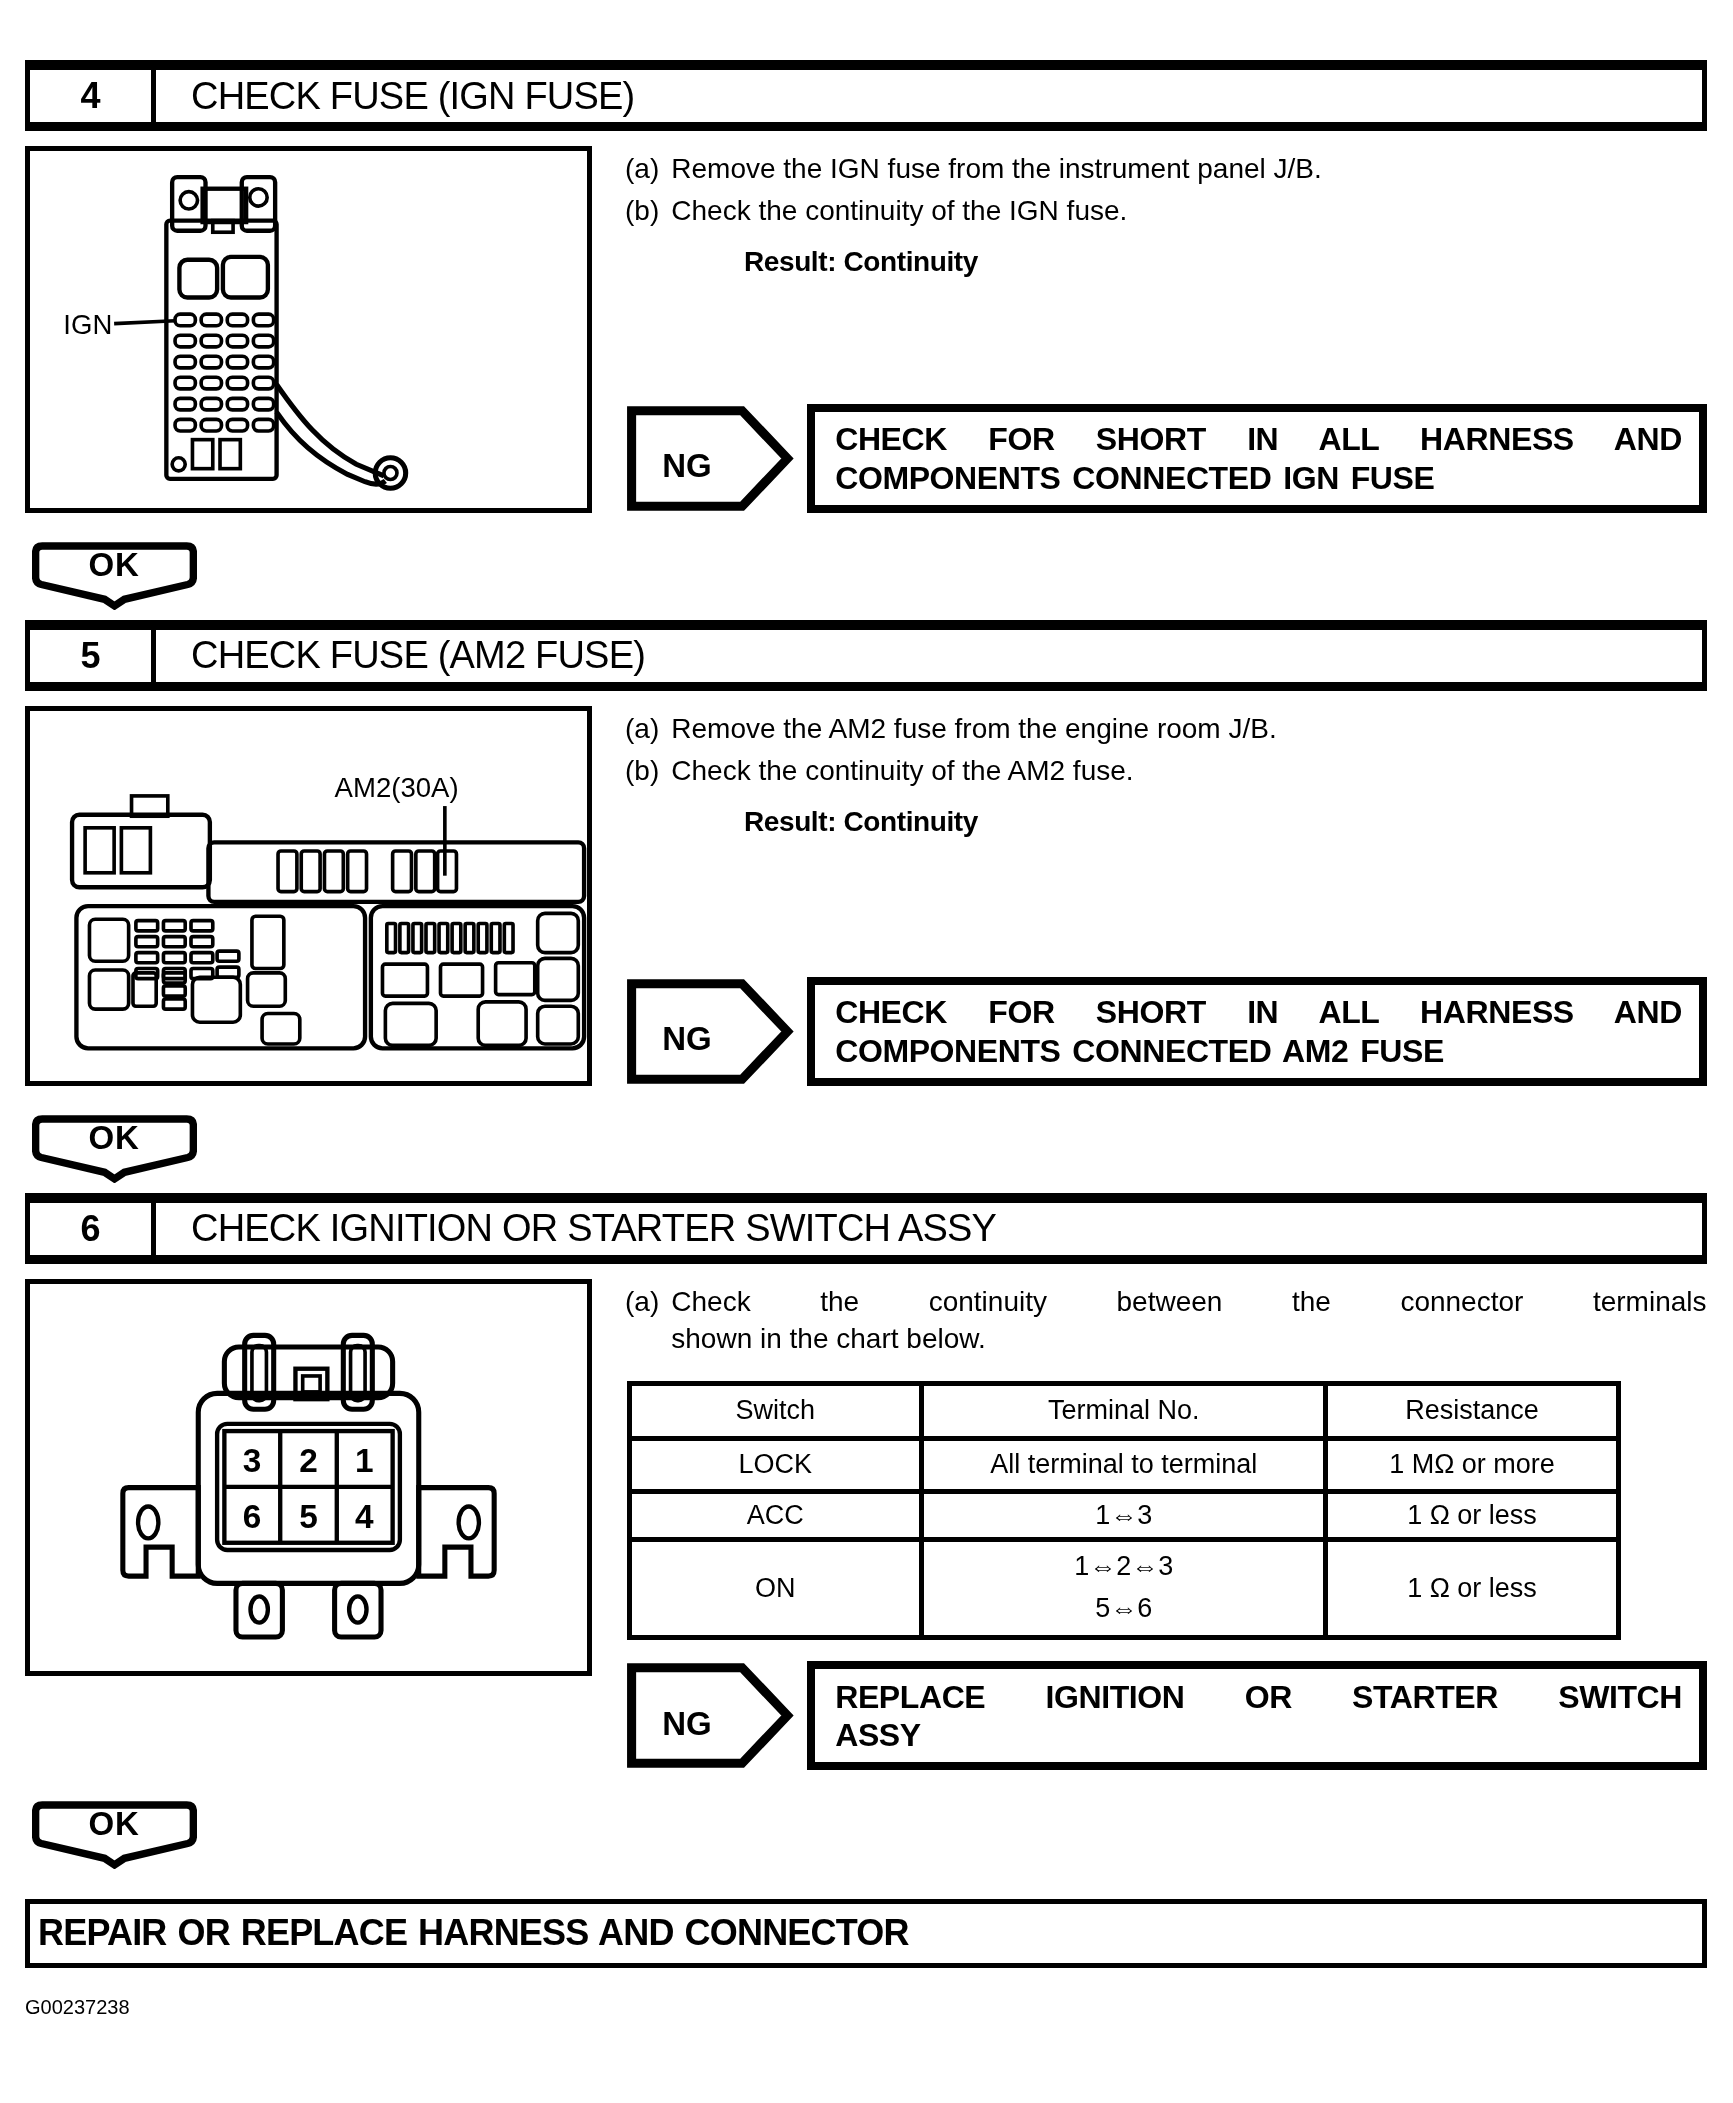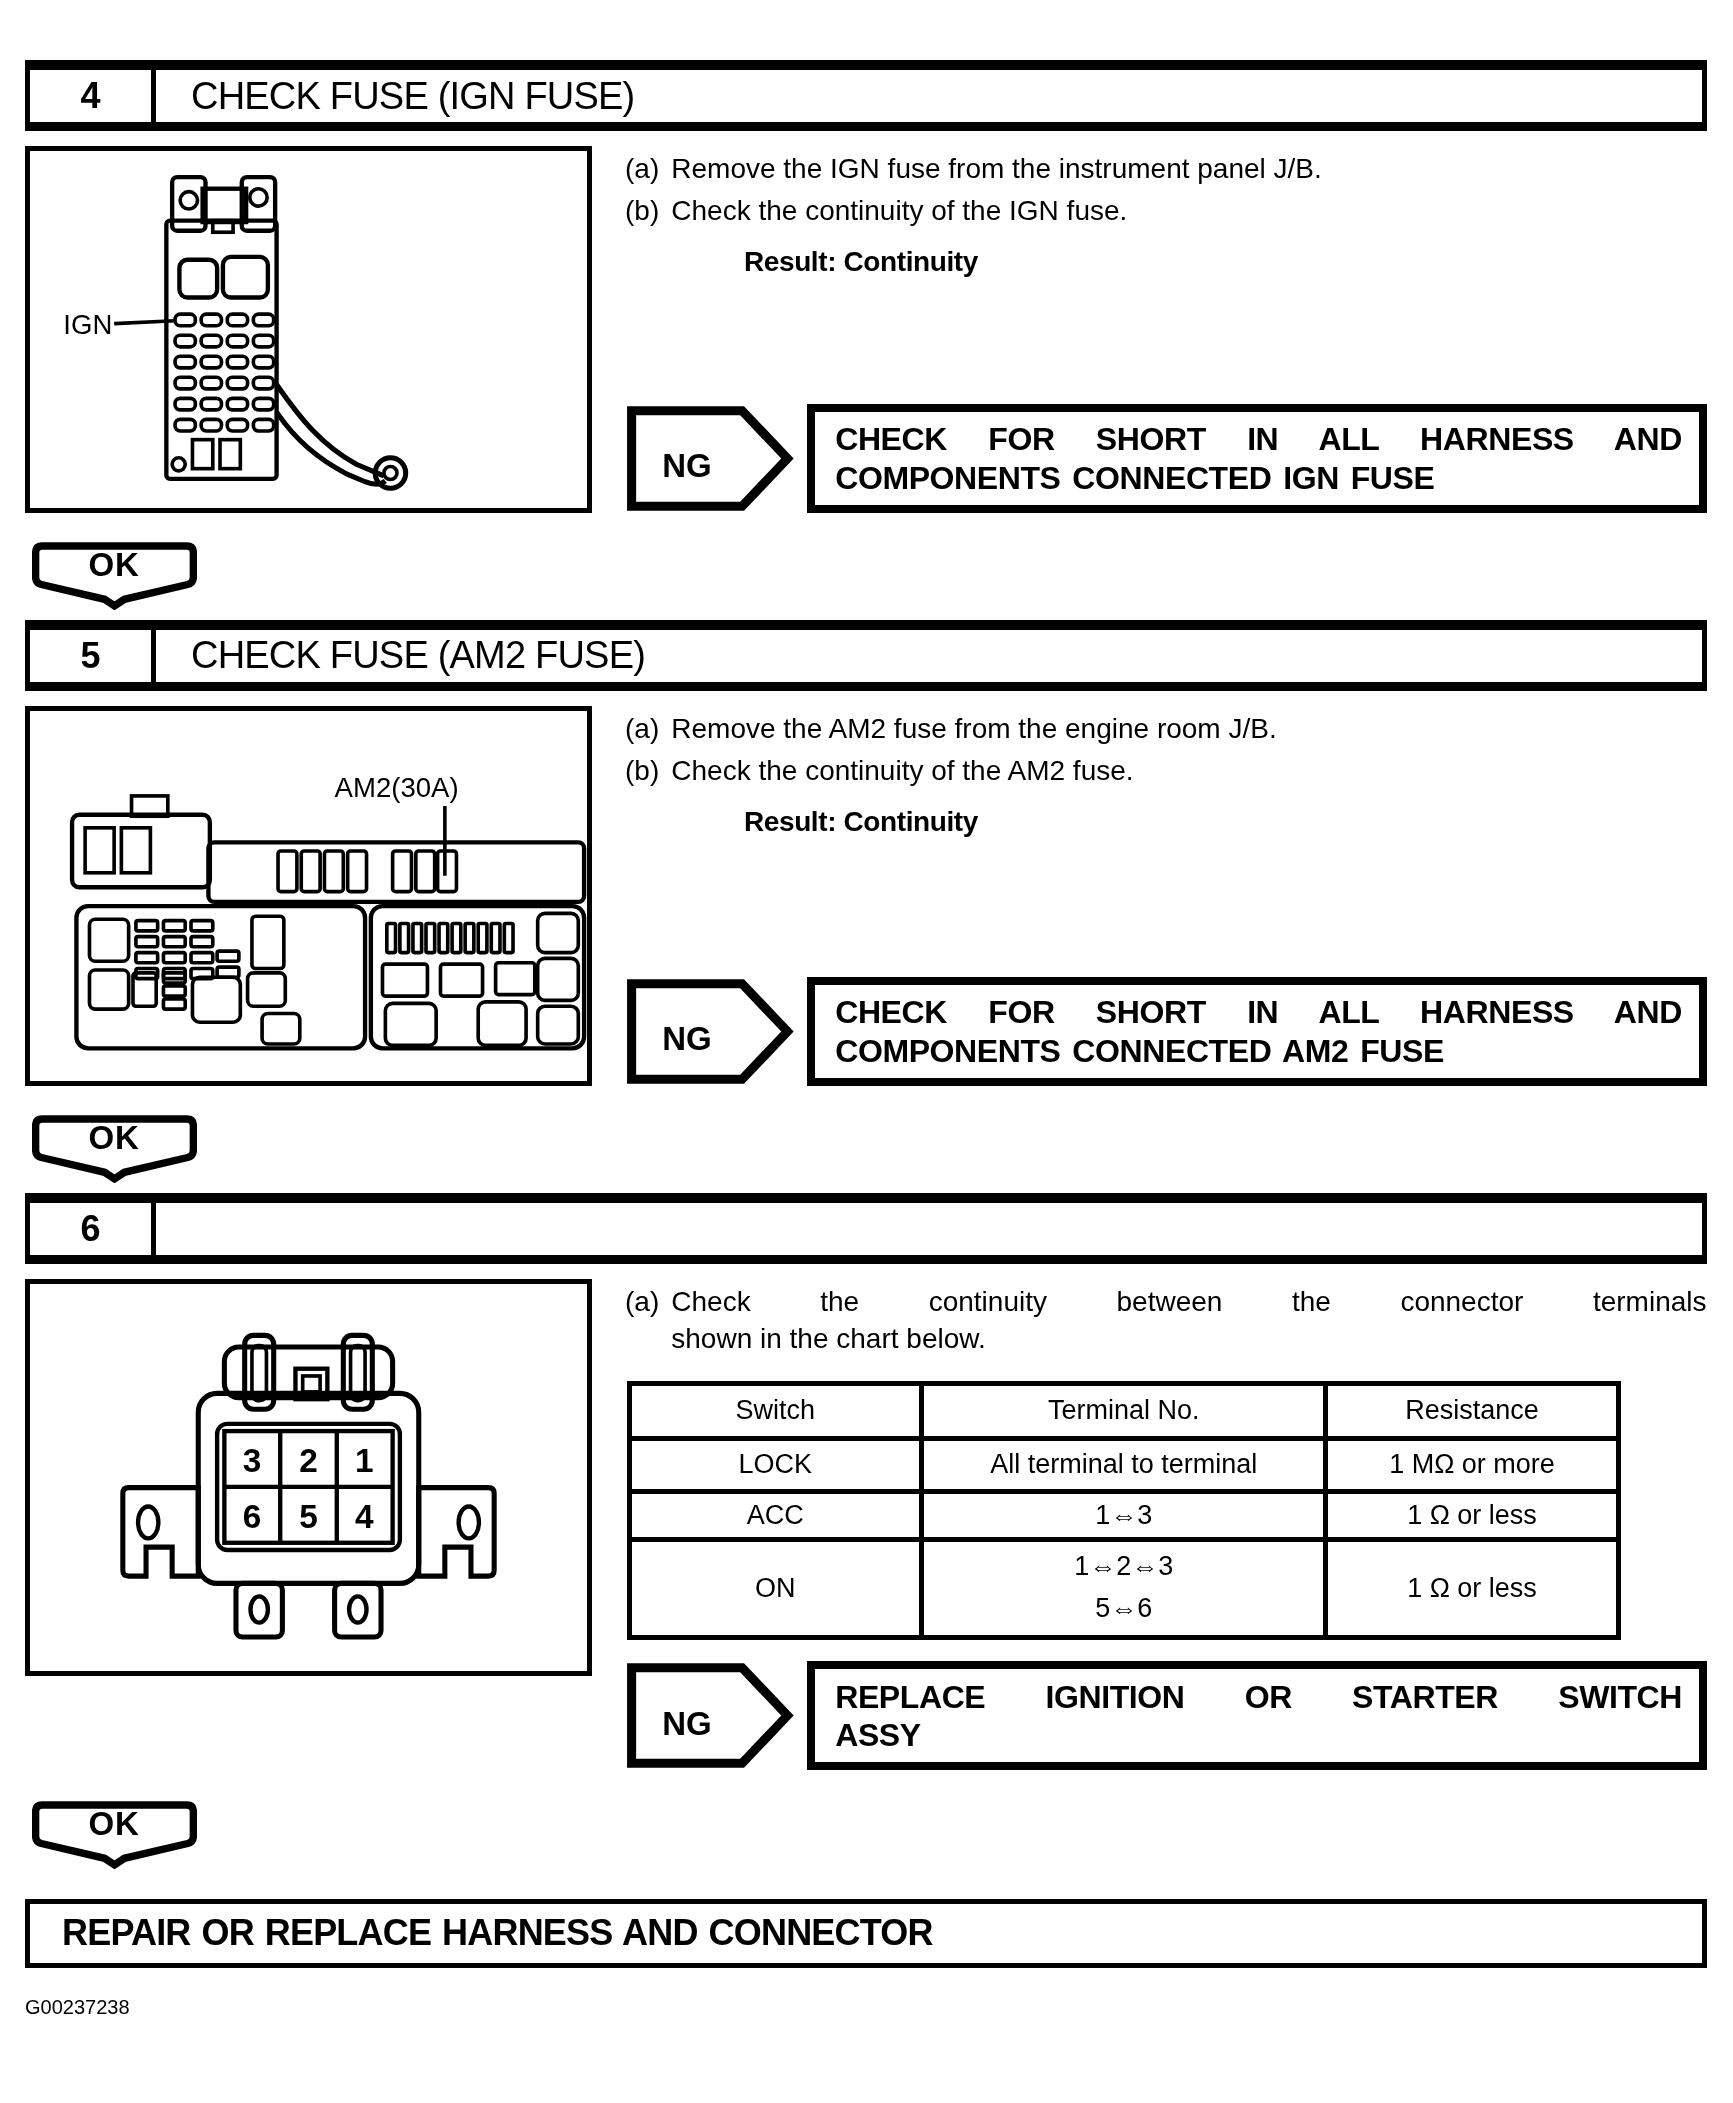--- a/index.html
+++ b/index.html
@@ -74,21 +74,21 @@
   .chart .c3{width:29.5%;}
   .chart .rh{height:55px;}
   .chart .r1{height:53px;}
   .chart .r2{height:48px;}
   .chart .r3{height:98px;}
   .chart .r4{height:104px;}
   .tline{line-height:1.55;}
   
   .footer-bar{
     border:5.8px solid #000;margin-top:30px;height:69px;box-sizing:border-box;
-    display:flex;align-items:center;padding-left:32px;
+    display:flex;align-items:center;padding-left:8px;
     font-weight:bold;font-size:36px;letter-spacing:-0.8px;word-spacing:1.7px;
   }
   .figure-id{font-size:20px;margin-top:28px;}
   .mt-first{margin-top:60px;}
   .mt-header{margin-top:10px;}
   svg text{font-family:"Liberation Sans","DejaVu Sans",sans-serif;}
 </style>
 </head>
 <body>
 
@@ -293,20 +293,21 @@
 
   <div class="ok-banner ok-after">
     <svg width="165" height="69" viewBox="0 0 200 84">
       <path d="M12 6 H188 Q196 6 196 14 V44 Q196 51 189 53 L112 71 L100 79 L88 71 L11 53 Q4 51 4 44 V14 Q4 6 12 6 Z" fill="#fff" stroke="#000" stroke-width="9"></path>
     </svg>
     <div class="ok-text">OK</div>
   </div>
 
   <div class="step-header mt-header">
     <div class="step-num">6</div>
+    <div class="step-title">CHECK IGNITION OR STARTER SWITCH ASSY</div>
   </div>
 
   <div class="step-body">
     <div class="step-left">
       <div class="figure-box" style="height:397px">
         <svg viewBox="0 0 768 468">
           <g stroke="#000" fill="none" stroke-width="7">
             <rect x="268" y="54" width="232" height="70" rx="20"></rect>
             <rect x="296" y="38" width="40" height="102" rx="12"></rect>
             <rect x="306" y="52" width="20" height="76" rx="9" stroke-width="5"></rect>

